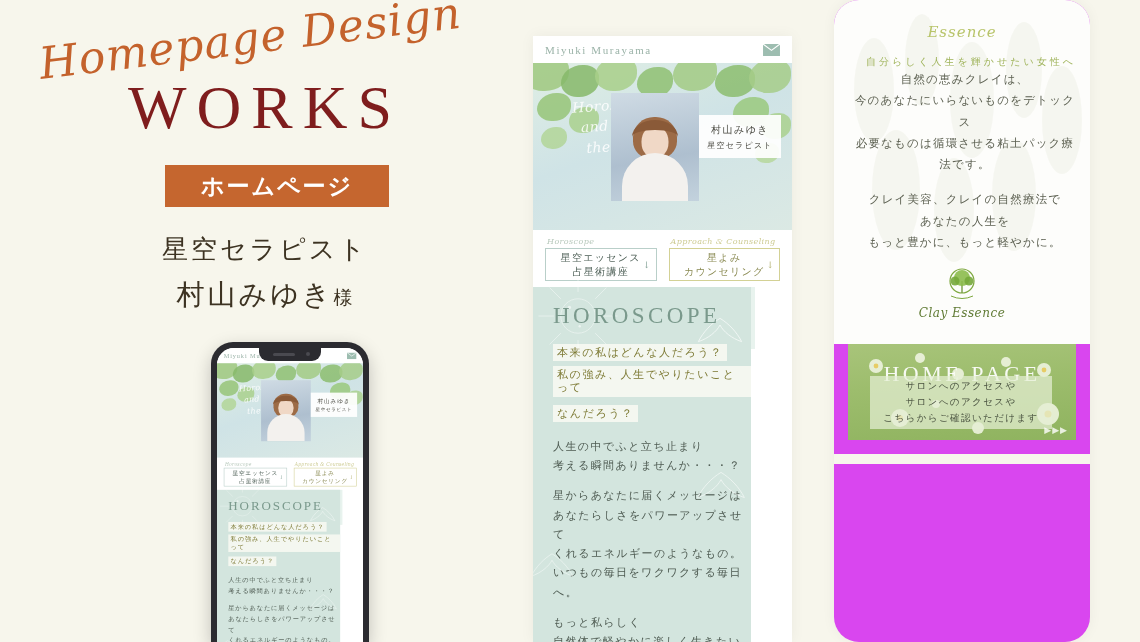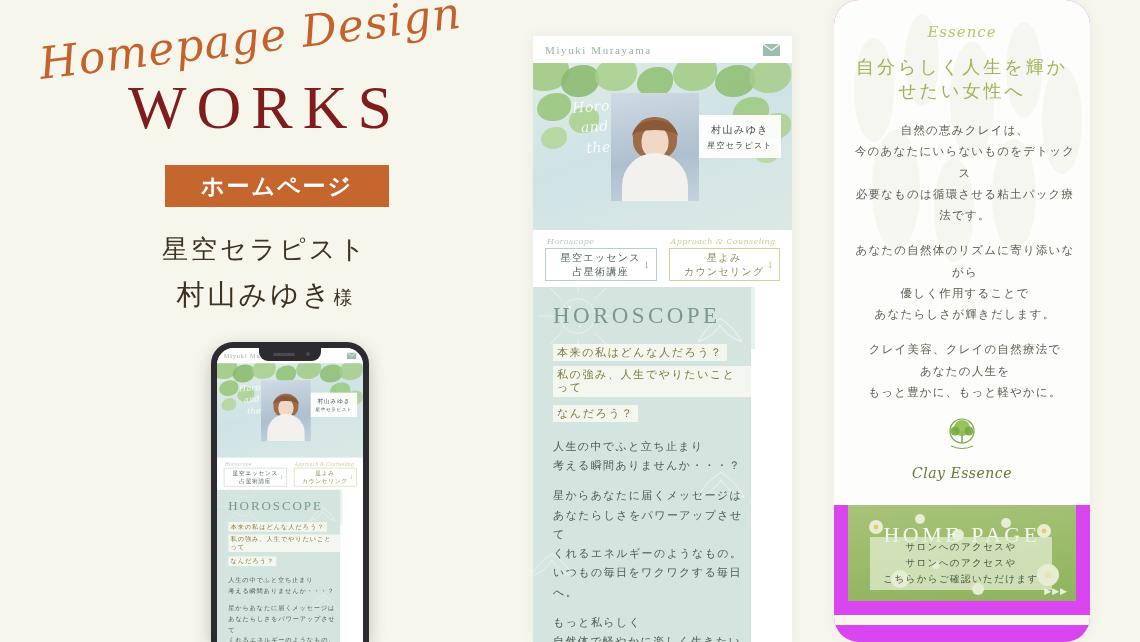--- a/index.html
+++ b/index.html
@@ -170,31 +170,31 @@
     box-shadow: 0 0 14px rgba(0,0,0,.05);
     border-radius: 25px;
   }
   .rc-essence-script {
     text-align:center; font-family:"DejaVu Serif", serif; font-style:italic;
     font-size:15px; color:#b8c46a; letter-spacing:1px; padding-top:1px;
   }
   .rc-sec1 { position:relative; padding: 22px 14px 10px 14px; background:#fdfdfb; overflow:hidden; }
   .rc-bg-flowers { position:absolute; inset:0; opacity:.5; }
   .rc-head {
-    position:relative; text-align:center; font-size:18px; color:#9fb35a;
-    letter-spacing:3px; margin-bottom:17px; font-family:"DejaVu Serif", serif;
+    position:relative; text-align:right; font-size:10px; color:#9fb35a;
+    letter-spacing:3px; font-family:"DejaVu Serif", serif;
   }
   .rc-para {
     position:relative; text-align:center; font-size:11.5px; color:#5d6152;
     letter-spacing:1.2px; line-height:1.85; margin-bottom:14px;
     font-family:"DejaVu Serif", serif;
     margin-left:6px;
   }
   .rc-logo { position:relative; text-align:center; margin: 6px 0 14px; }
-  .rc-logo-name { font-family:"DejaVu Serif", serif; font-style:italic; font-size:14px; color:#5f7a33; letter-spacing:.5px; margin-top:10px; }
+  .rc-logo-name { font-family:"DejaVu Serif", serif; font-style:italic; font-size:12px; color:#5f7a33; letter-spacing:.5px; margin-top:1px; }
   .readmore {
     position:relative; margin: 0 14px 18px 14px; height:33px; border:1px solid #bccb7e;
     background:rgba(255,255,255,.75);
     display:flex; align-items:center; justify-content:center;
     color:#a5b45f; font-size:13px; letter-spacing:3px; font-family:"DejaVu Serif", serif;
   }
   .readmore .ra { position:absolute; right:22px; font-size:13px; }
 
   .hp-block { margin: 0 14px 14px 14px; height:96px; position:relative; overflow:hidden;
     background:linear-gradient(175deg,#a8c47a 0%,#9dbd6d 40%,#8fb35f 100%); }
@@ -439,23 +439,20 @@
             <ellipse cx="62" cy="190" rx="24" ry="60"></ellipse>
           <ellipse cx="120" cy="210" rx="20" ry="52"></ellipse>
             <ellipse cx="180" cy="195" rx="22" ry="56"></ellipse>
         </g>
       </svg>
       <div class="rc-essence-script" style="position:relative;margin-bottom:14px;">Essence</div>
       <div class="rc-head">自分らしく人生を輝かせたい女性へ</div>
       <div class="rc-para" style="white-space:pre-line">自然の恵みクレイは、
 今のあなたにいらないものをデトックス
 必要なものは循環させる粘土パック療法です。</div>
-      <div class="rc-para" style="white-space:pre-line">あなたの自然体のリズムに寄り添いながら
-優しく作用することで
-あなたらしさが輝きだします。</div>
       <div class="rc-para" style="white-space:pre-line">クレイ美容、クレイの自然療法で
 あなたの人生を
 もっと豊かに、もっと軽やかに。</div>
       <div class="rc-logo">
         <svg width="46" height="34" viewBox="0 0 46 34">
           <circle cx="23" cy="14" r="12" fill="none" stroke="#7ea83f" stroke-width="1.2"></circle>
           <path d="M23 26 L23 14" stroke="#6e9636" stroke-width="1.3"></path>
           <circle cx="23" cy="11" r="8" fill="#8cbb4d" opacity=".9"></circle>
           <circle cx="16" cy="14" r="4.5" fill="#76a93b" opacity=".9"></circle>
           <circle cx="30" cy="14" r="4.5" fill="#76a93b" opacity=".9"></circle>

